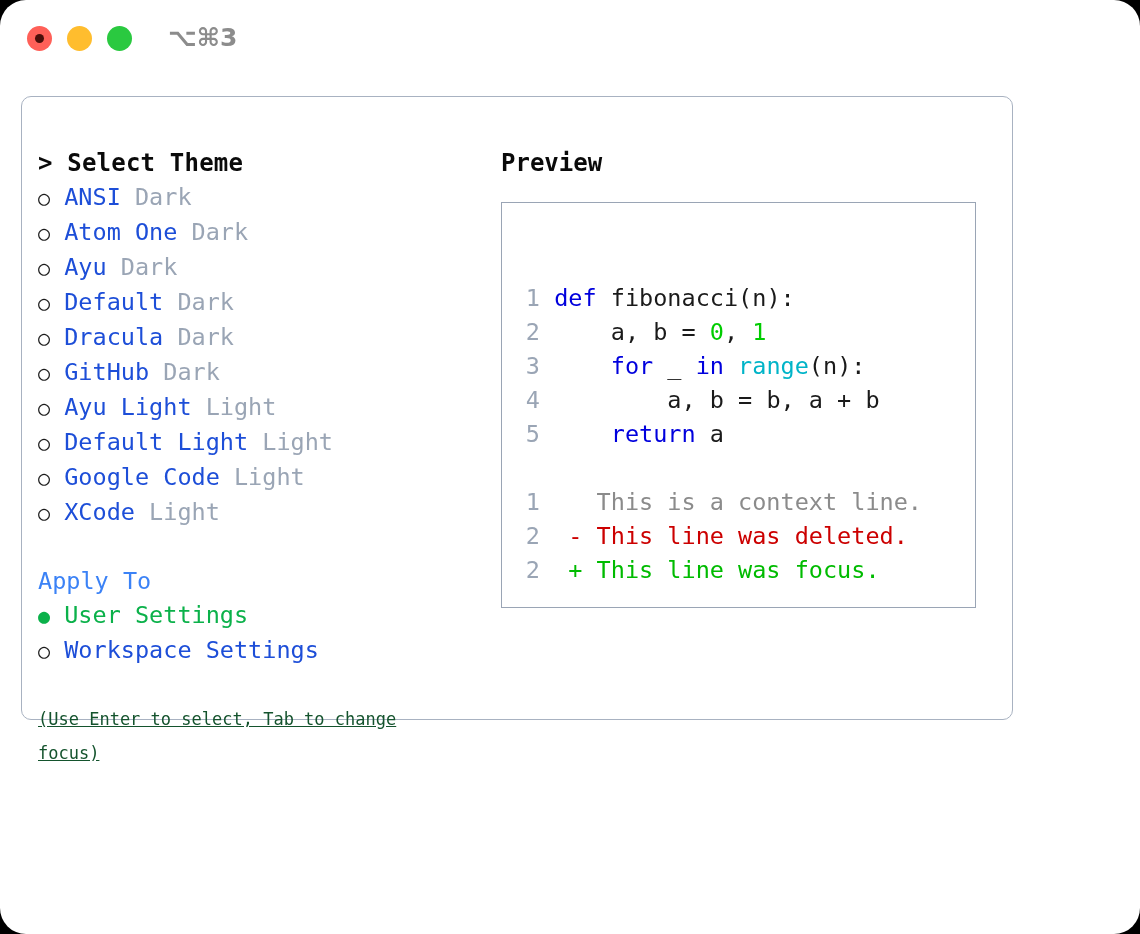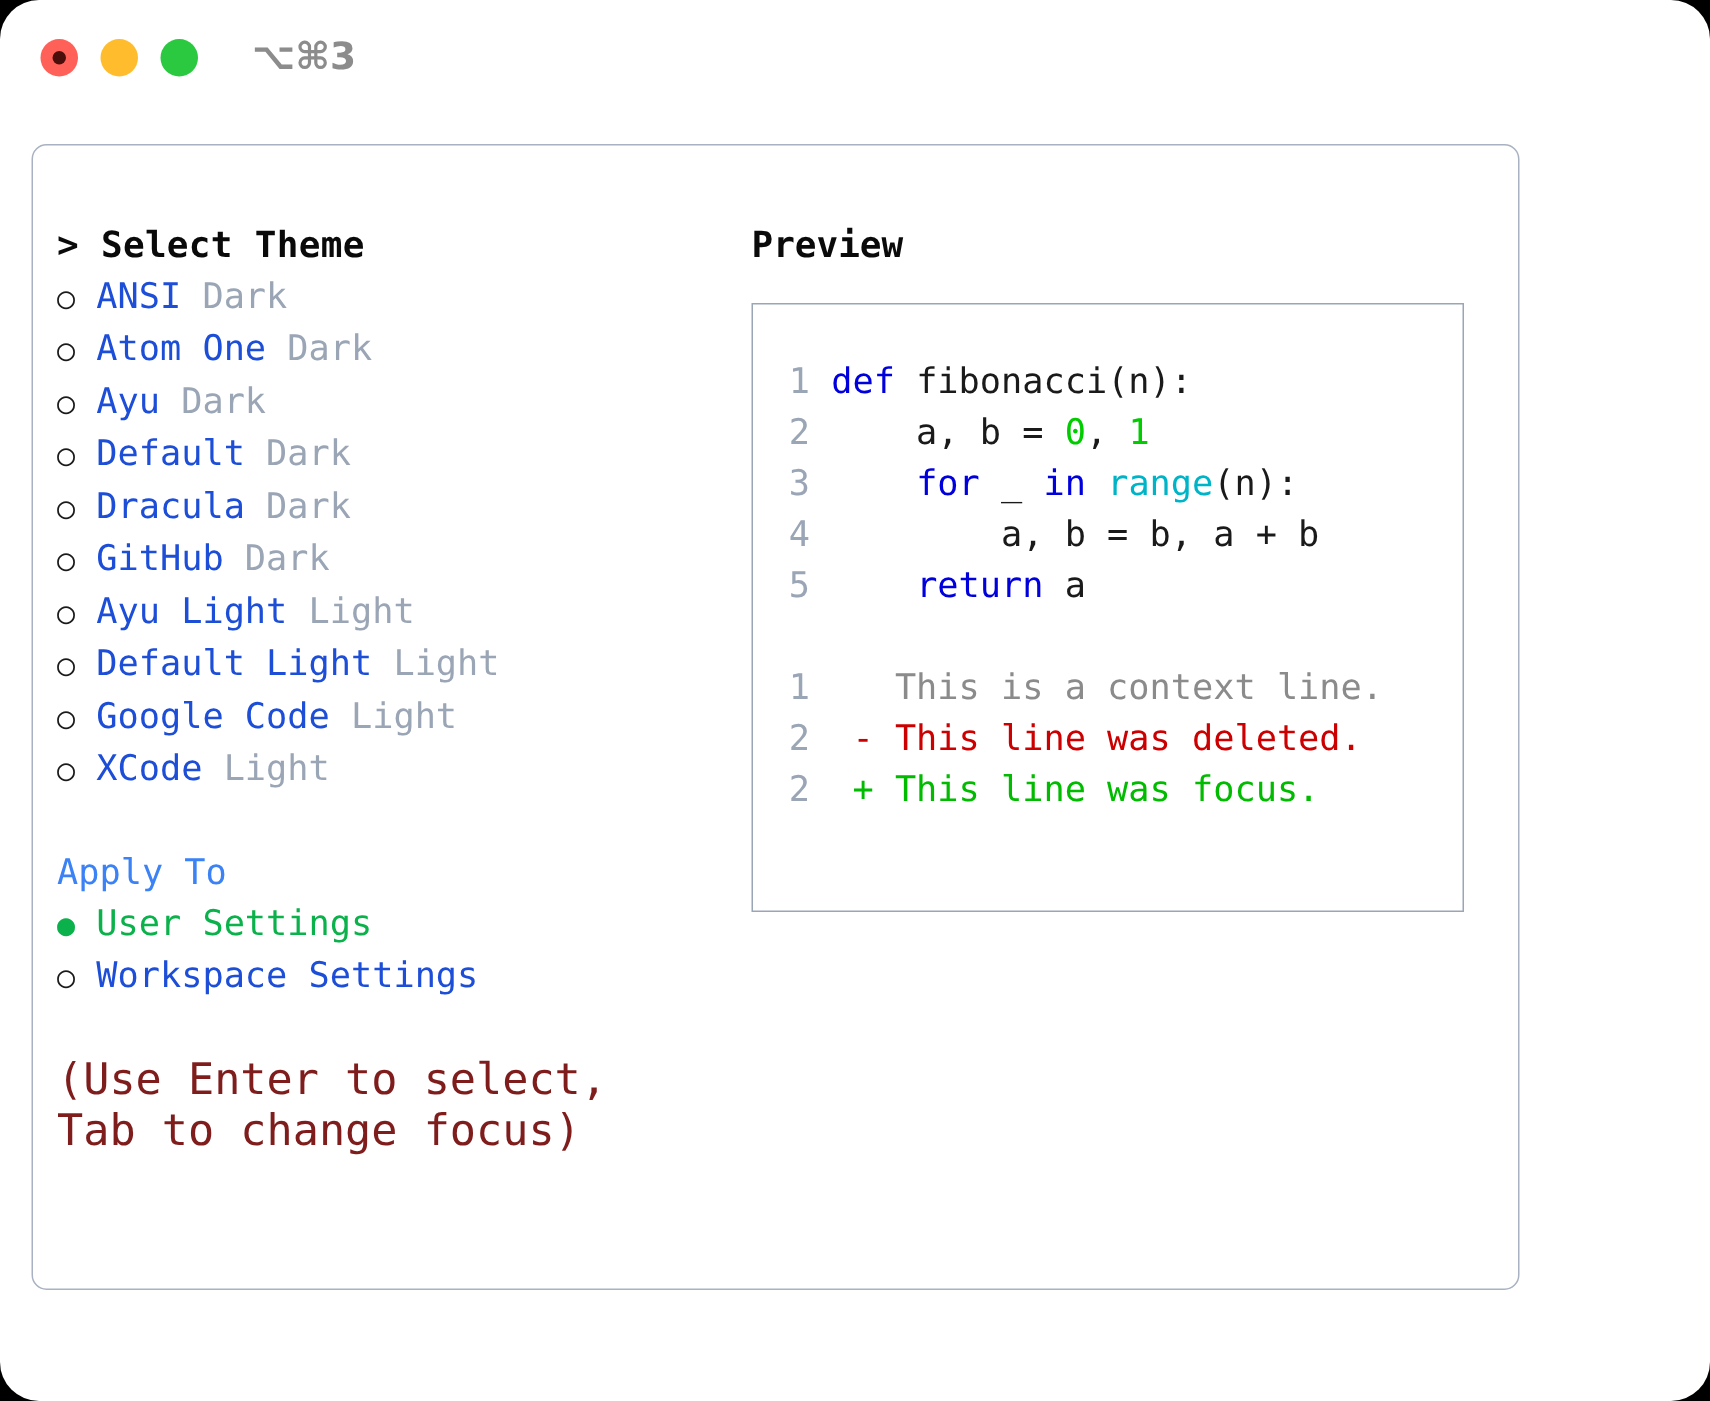--- a/index.html
+++ b/index.html
@@ -63,21 +63,21 @@
     letter-spacing: 0px;
     white-space: pre;
   }
 
   
   #panel {
     position: absolute;
     left: 21px;
     top: 96px;
     width: 992px;
-    height: 764px;
+    height: 624px;
     border: 1.6px solid #a8b2c1;
     border-radius: 10px;
     background: #ffffff;
     box-sizing: border-box;
   }
 
   
   #left-column {
     position: absolute;
     left: 16px;
@@ -118,25 +118,26 @@
 
   #apply-header {
     margin-top: 34px;
     color: #3b82f6;
     font-weight: 400;
   }
 
   #hint-text {
     margin-top: 34px;
     font-family: "DejaVu Sans Mono", "Liberation Mono", monospace;
-    font-size: 29px;
-    line-height: 34px;
-    color: #7f1d1d;
+    font-size: 17px;
+    line-height: 34px;
+    color: #14532d;
     width: 410px;
     white-space: normal;
+    text-decoration: underline;
   }
 
   
   #right-column {
     position: absolute;
     left: 479px;
     top: 49px;
     width: 490px;
   }
   #preview-header {
@@ -147,21 +148,21 @@
     line-height: 34px;
     white-space: pre;
   }
   #preview-box {
     margin-top: 22px;
     width: 475px;
     height: 406px;
     border: 1.6px solid #9aa5b5;
     background: #ffffff;
     box-sizing: border-box;
-    padding: 34px 0 0 12px;
+    padding: 78px 0 0 12px;
   }
   .code-line {
     font-family: "DejaVu Sans Mono", "Liberation Mono", monospace;
     font-size: 23.5px;
     line-height: 34px;
     white-space: pre;
     color: #1a1a1a;
   }
   .ln {
     display: inline-block;

